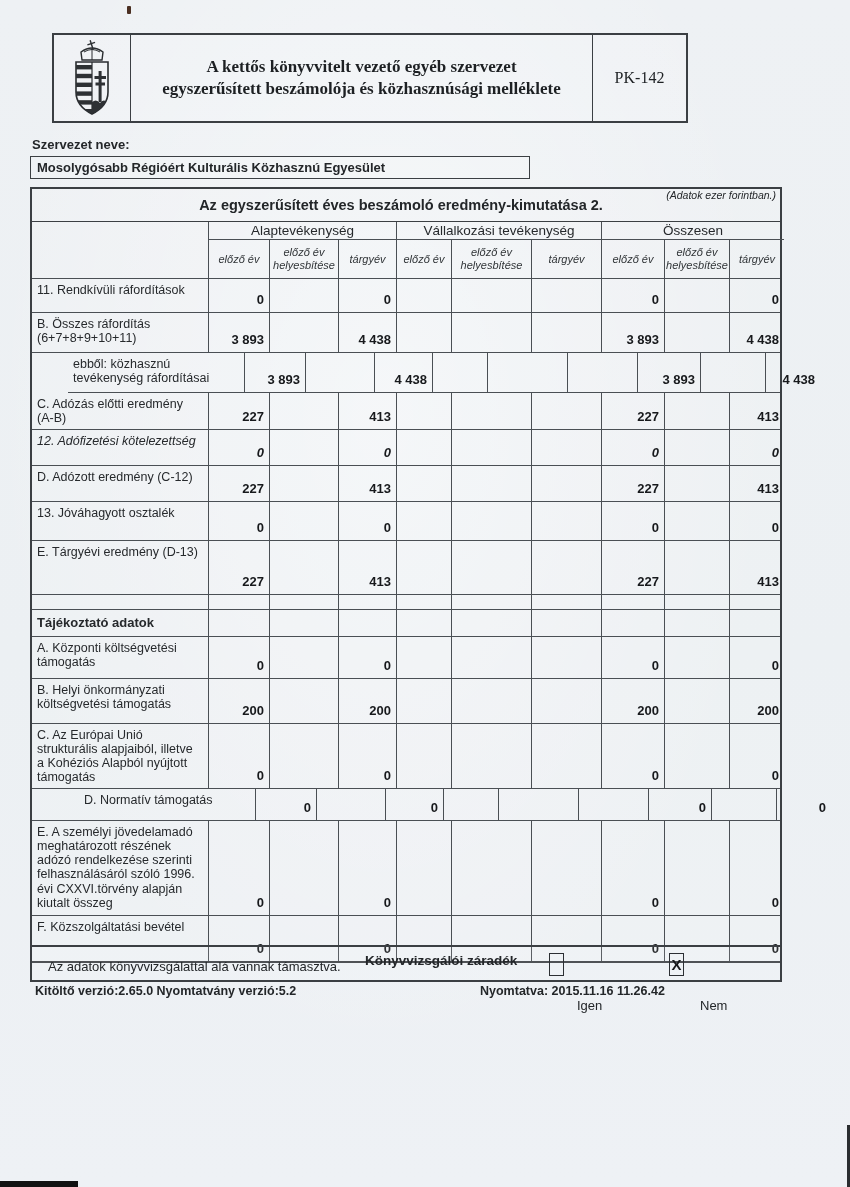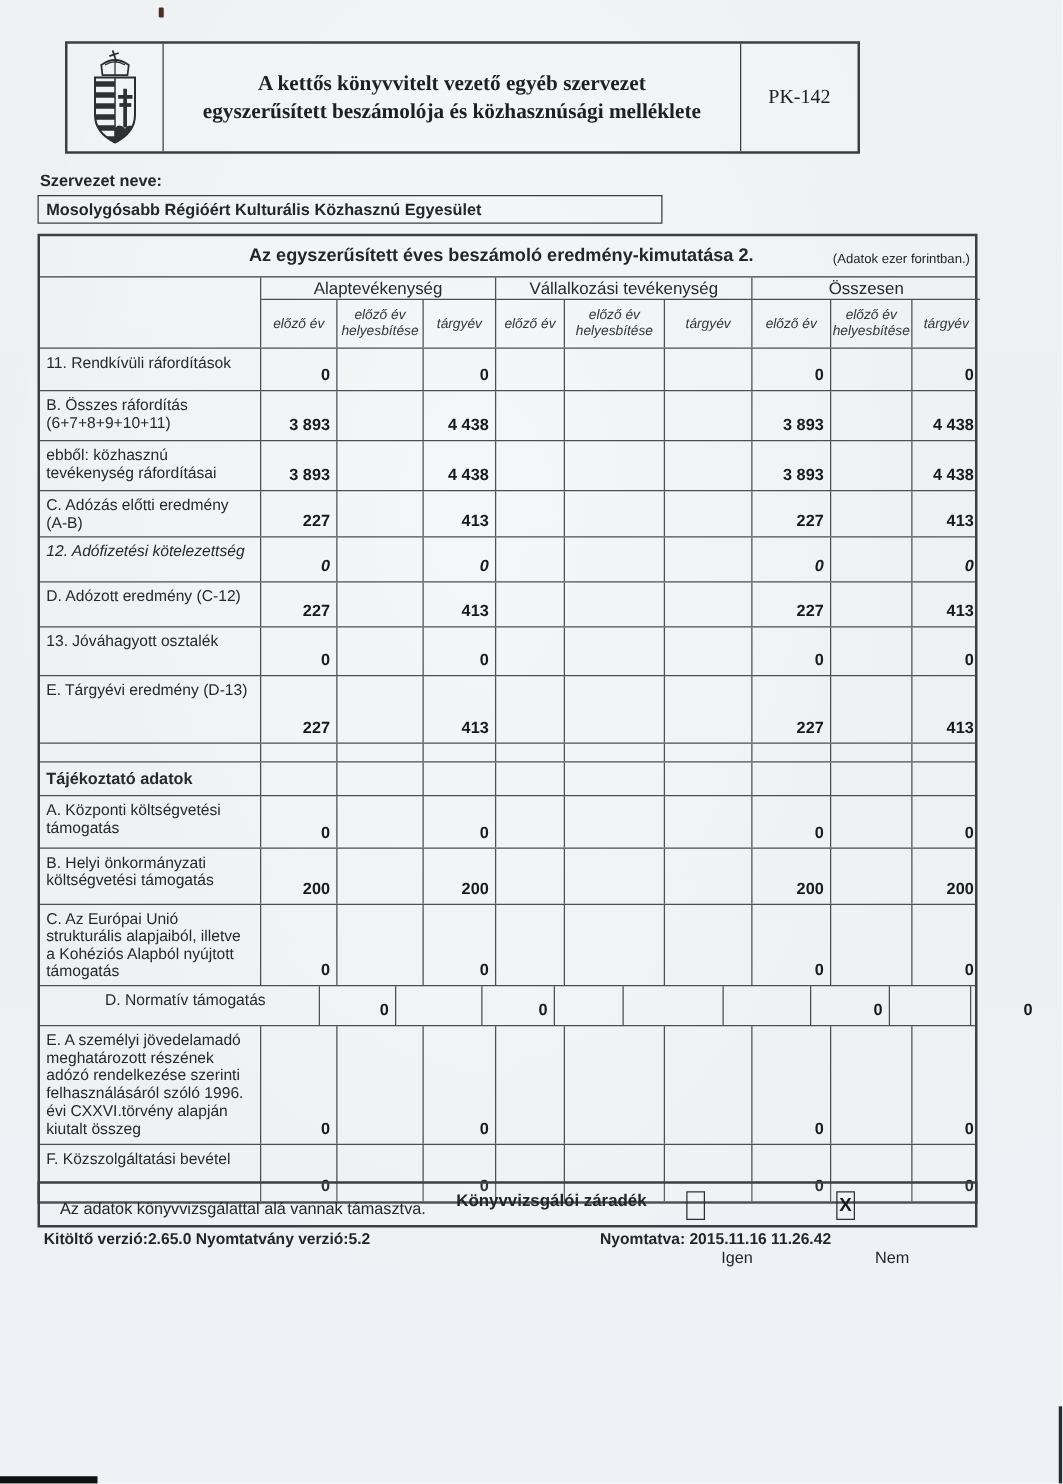--- a/index.html
+++ b/index.html
@@ -46,21 +46,21 @@
   
   .rtable{
     position:absolute;left:30px;top:187px;width:752px;
     border:2px solid #3b3f43;background:rgba(255,255,255,.07);
   }
   .t-title-row{
     position:relative;height:33px;border-bottom:1.8px solid #3b3f43;
     display:flex;align-items:center;justify-content:center;
   }
   .t-title{font-weight:bold;font-size:14.5px;transform:translateX(-14px);margin-left:18px;}
-  .t-note{position:absolute;right:4px;bottom:8px;font-size:10.5px;}
+  .t-note{position:absolute;right:4px;bottom:20px;font-style:italic;font-size:10.5px;}
 
   .gridcols{display:grid;grid-template-columns:177px 61px 69px 58px 55px 80px 70px 63px 65px 54px;}
 
   .t-head{grid-template-rows:18px 38px;border-bottom:1.5px solid #4a4f54;}
   .h-corner{grid-column:1;grid-row:1/3;border-right:1.5px solid #4a4f54;}
   .h-group{
     grid-row:1;border-right:1.5px solid #4a4f54;border-bottom:1.5px solid #4a4f54;
     display:flex;align-items:center;justify-content:center;font-size:13.5px;color:#26292c;
   }
   .h-group.g1{grid-column:2/5;}
@@ -79,21 +79,21 @@
   .t-row > .c:last-child{border-right:none;}
   .c.label{padding:4px 5px 3px;font-size:12.5px;line-height:1.14;color:#26292c;}
   .c.num{
     display:flex;align-items:flex-end;justify-content:flex-end;
     padding:2px 5px 5px;font-weight:bold;font-size:13px;color:#17191c;
   }
   .t-row.section .c.label{font-weight:bold;font-size:13px;padding-top:6px;}
   
   .t-body .t-row:nth-child(1){min-height:34px;}
   .t-body .t-row:nth-child(2){min-height:40px;}
-  .t-body .t-row:nth-child(3){min-height:40px;}
+  .t-body .t-row:nth-child(3){min-height:40px;margin-left:36px;}
   .t-body .t-row:nth-child(4){min-height:35px;}
   .t-body .t-row:nth-child(5){min-height:36px;font-style:italic;}
   .t-body .t-row:nth-child(6){min-height:36px;}
   .t-body .t-row:nth-child(7){min-height:39px;}
   .t-body .t-row:nth-child(8){min-height:54px;}
   .t-body .t-row:nth-child(9){min-height:15px;}
   .t-body .t-row:nth-child(10){min-height:27px;}
   .t-body .t-row:nth-child(11){min-height:42px;}
   .t-body .t-row:nth-child(12){min-height:45px;}
   .t-body .t-row:nth-child(13){min-height:48px;}

